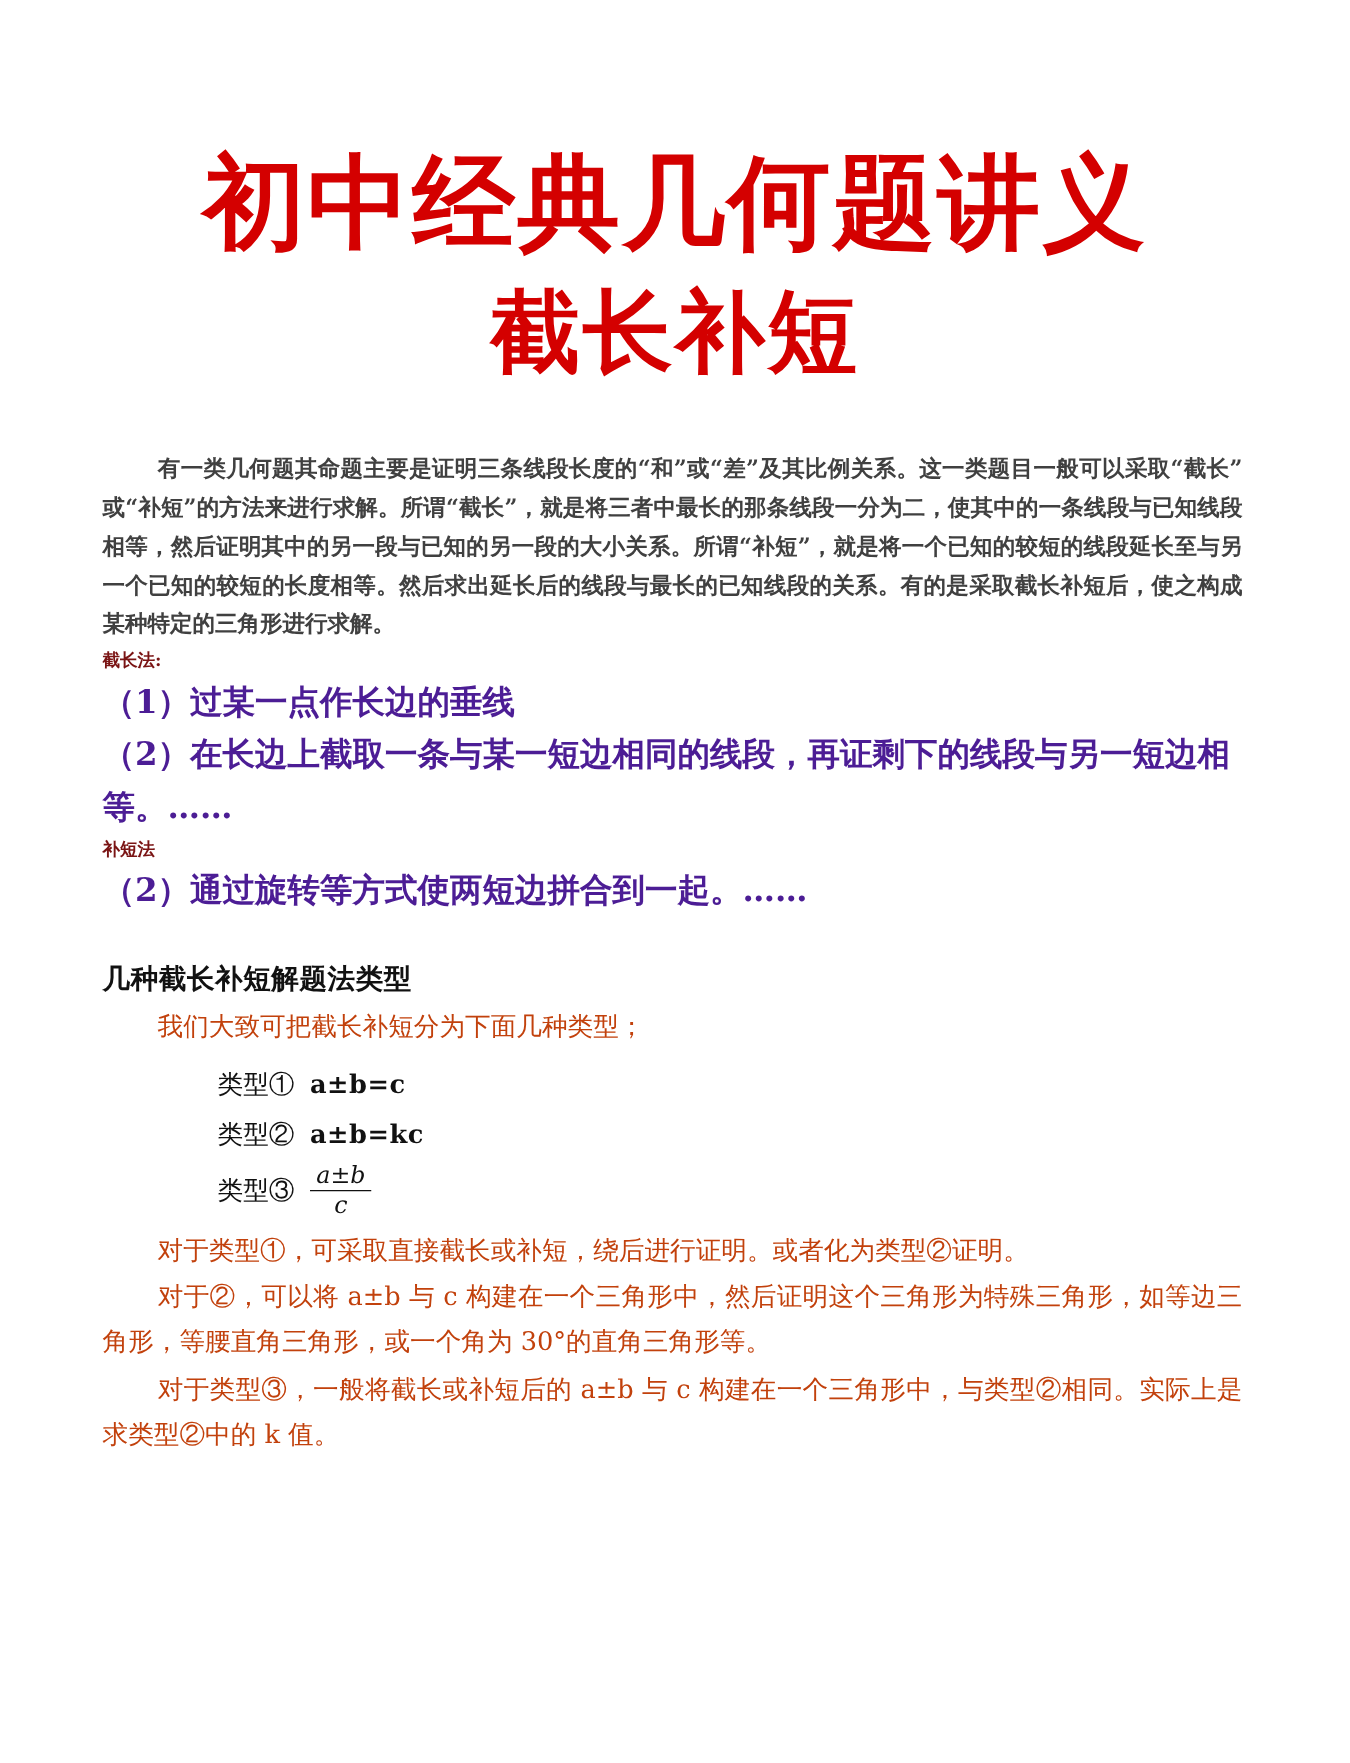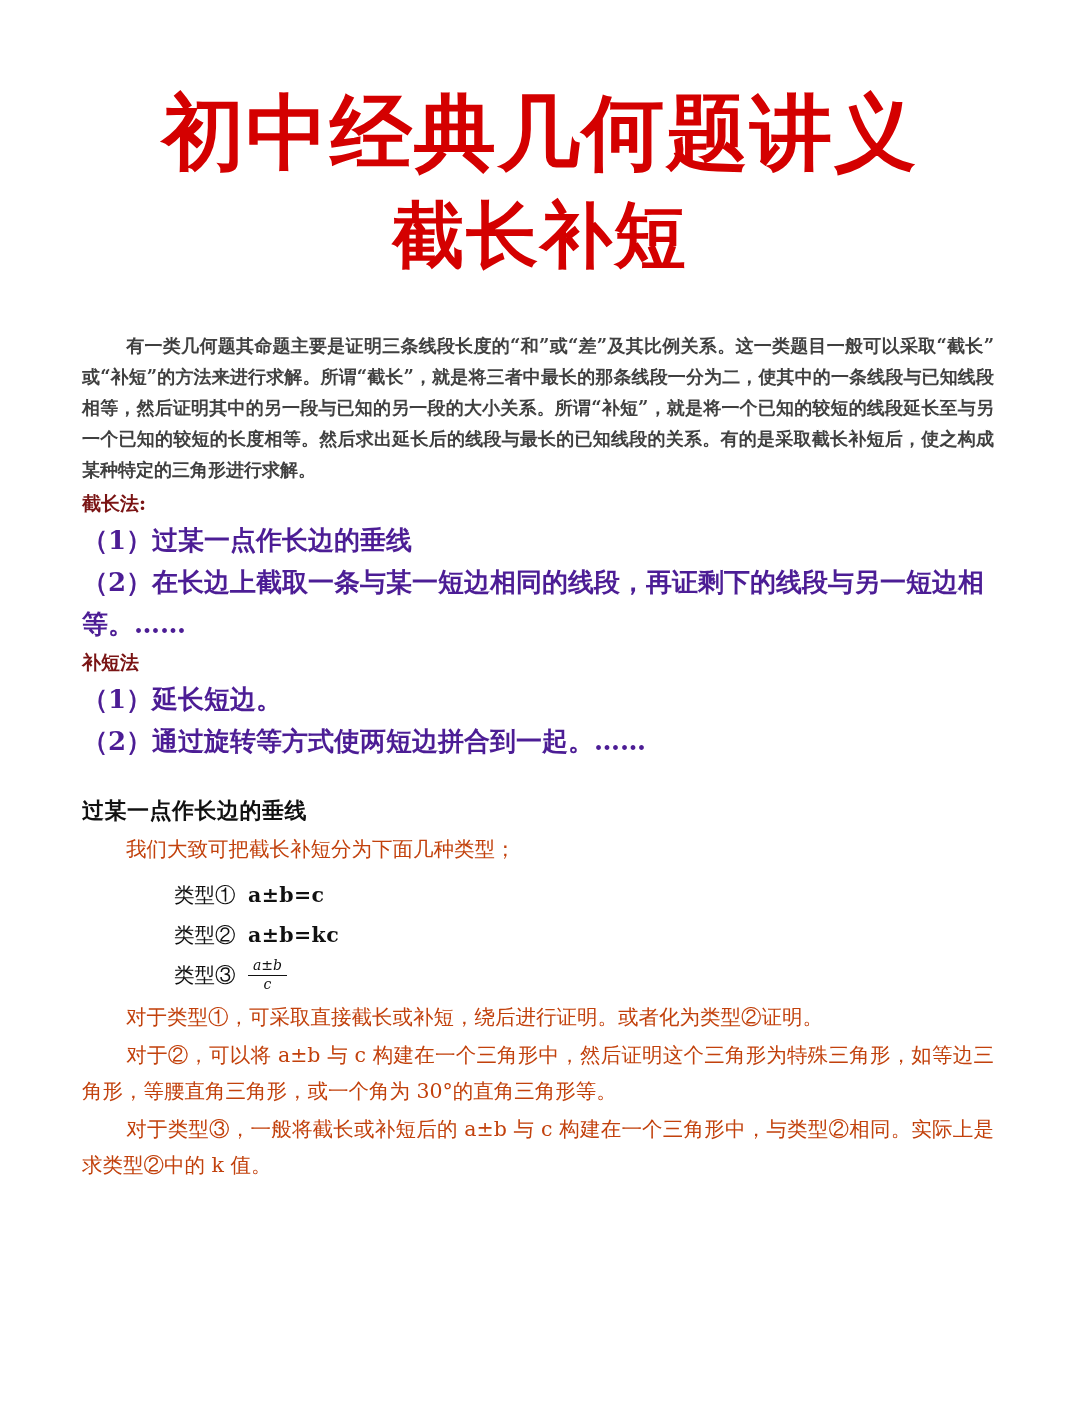--- a/index.html
+++ b/index.html
@@ -11,21 +11,21 @@
     width: 1080px;
     height: 1410px;
     position: relative;
     background: #ffffff;
     font-family: "DejaVu Serif", "Liberation Serif", serif;
     color: #111111;
     box-sizing: border-box;
     overflow: hidden;
   }
   .title-block {
-    padding-top: 88px;
+    padding-top: 118px;
     text-align: center;
   }
   .title-line-1 {
     font-family: "DejaVu Serif", "Liberation Serif", serif;
     font-weight: 700;
     font-size: 82px;
     line-height: 1.08;
     color: #d40000;
     letter-spacing: 2px;
   }
@@ -49,21 +49,21 @@
     text-align: justify;
     text-justify: inter-ideograph;
     font-weight: 600;
   }
   .para .indent {
     display: inline-block;
     width: 44px;
   }
   .sub-head {
     color: #7a1414;
-    font-size: 19px;
+    font-size: 14px;
     font-weight: 700;
     line-height: 1.62;
     margin-top: 2px;
   }
   .sub-item {
     color: #4c1d95;
     font-size: 26px;
     font-weight: 700;
     line-height: 1.62;
   }
@@ -106,21 +106,21 @@
     font-weight: 700;
     letter-spacing: 0.4px;
   }
   .frac {
     display: inline-flex;
     flex-direction: column;
     align-items: center;
     vertical-align: middle;
     line-height: 1.1;
     font-style: italic;
-    font-size: 14px;
+    font-size: 19px;
   }
   .frac .num {
     padding: 0 5px 1px 5px;
     border-bottom: 1.6px solid #111111;
   }
   .frac .den {
     padding: 1px 5px 0 5px;
   }
   .p-gap {
     margin-top: 2px;
@@ -138,24 +138,23 @@
 
   <div class="body-wrap">
 
     <div class="para"><span class="indent"></span><span>有一类几何题其命题主要是证明三条线段长度的“和”或“差”及其比例关系。这一类题目一般可以采取“截长”或“补短”的方法来进行求解。所谓“截长”，就是将三者中最长的那条线段一分为二，使其中的一条线段与已知线段相等，然后证明其中的另一段与已知的另一段的大小关系。所谓“补短”，就是将一个已知的较短的线段延长至与另一个已知的较短的长度相等。然后求出延长后的线段与最长的已知线段的关系。有的是采取截长补短后，使之构成某种特定的三角形进行求解。</span></div>
 
     <div class="sub-head">截长法:</div>
     <div class="sub-item">（1）过某一点作长边的垂线</div>
     <div class="sub-item">（2）在长边上截取一条与某一短边相同的线段，再证剩下的线段与另一短边相等。……</div>
 
     <div class="sub-head">补短法</div>
-    <div class="sub-item">（1）延长短边。</div>
     <div class="sub-item">（2）通过旋转等方式使两短边拼合到一起。……</div>
 
-    <div class="section-head">过某一点作长边的垂线</div>
+    <div class="section-head">几种截长补短解题法类型</div>
 
     <div class="plain"><span class="indent"></span><span>我们大致可把截长补短分为下面几种类型；</span></div>
 
     <div class="types-list">
       <div class="type-row">
         <span class="type-label">类型①</span>
         <span class="type-expr">a±b=c</span>
       </div>
       <div class="type-row">
         <span class="type-label">类型②</span>

